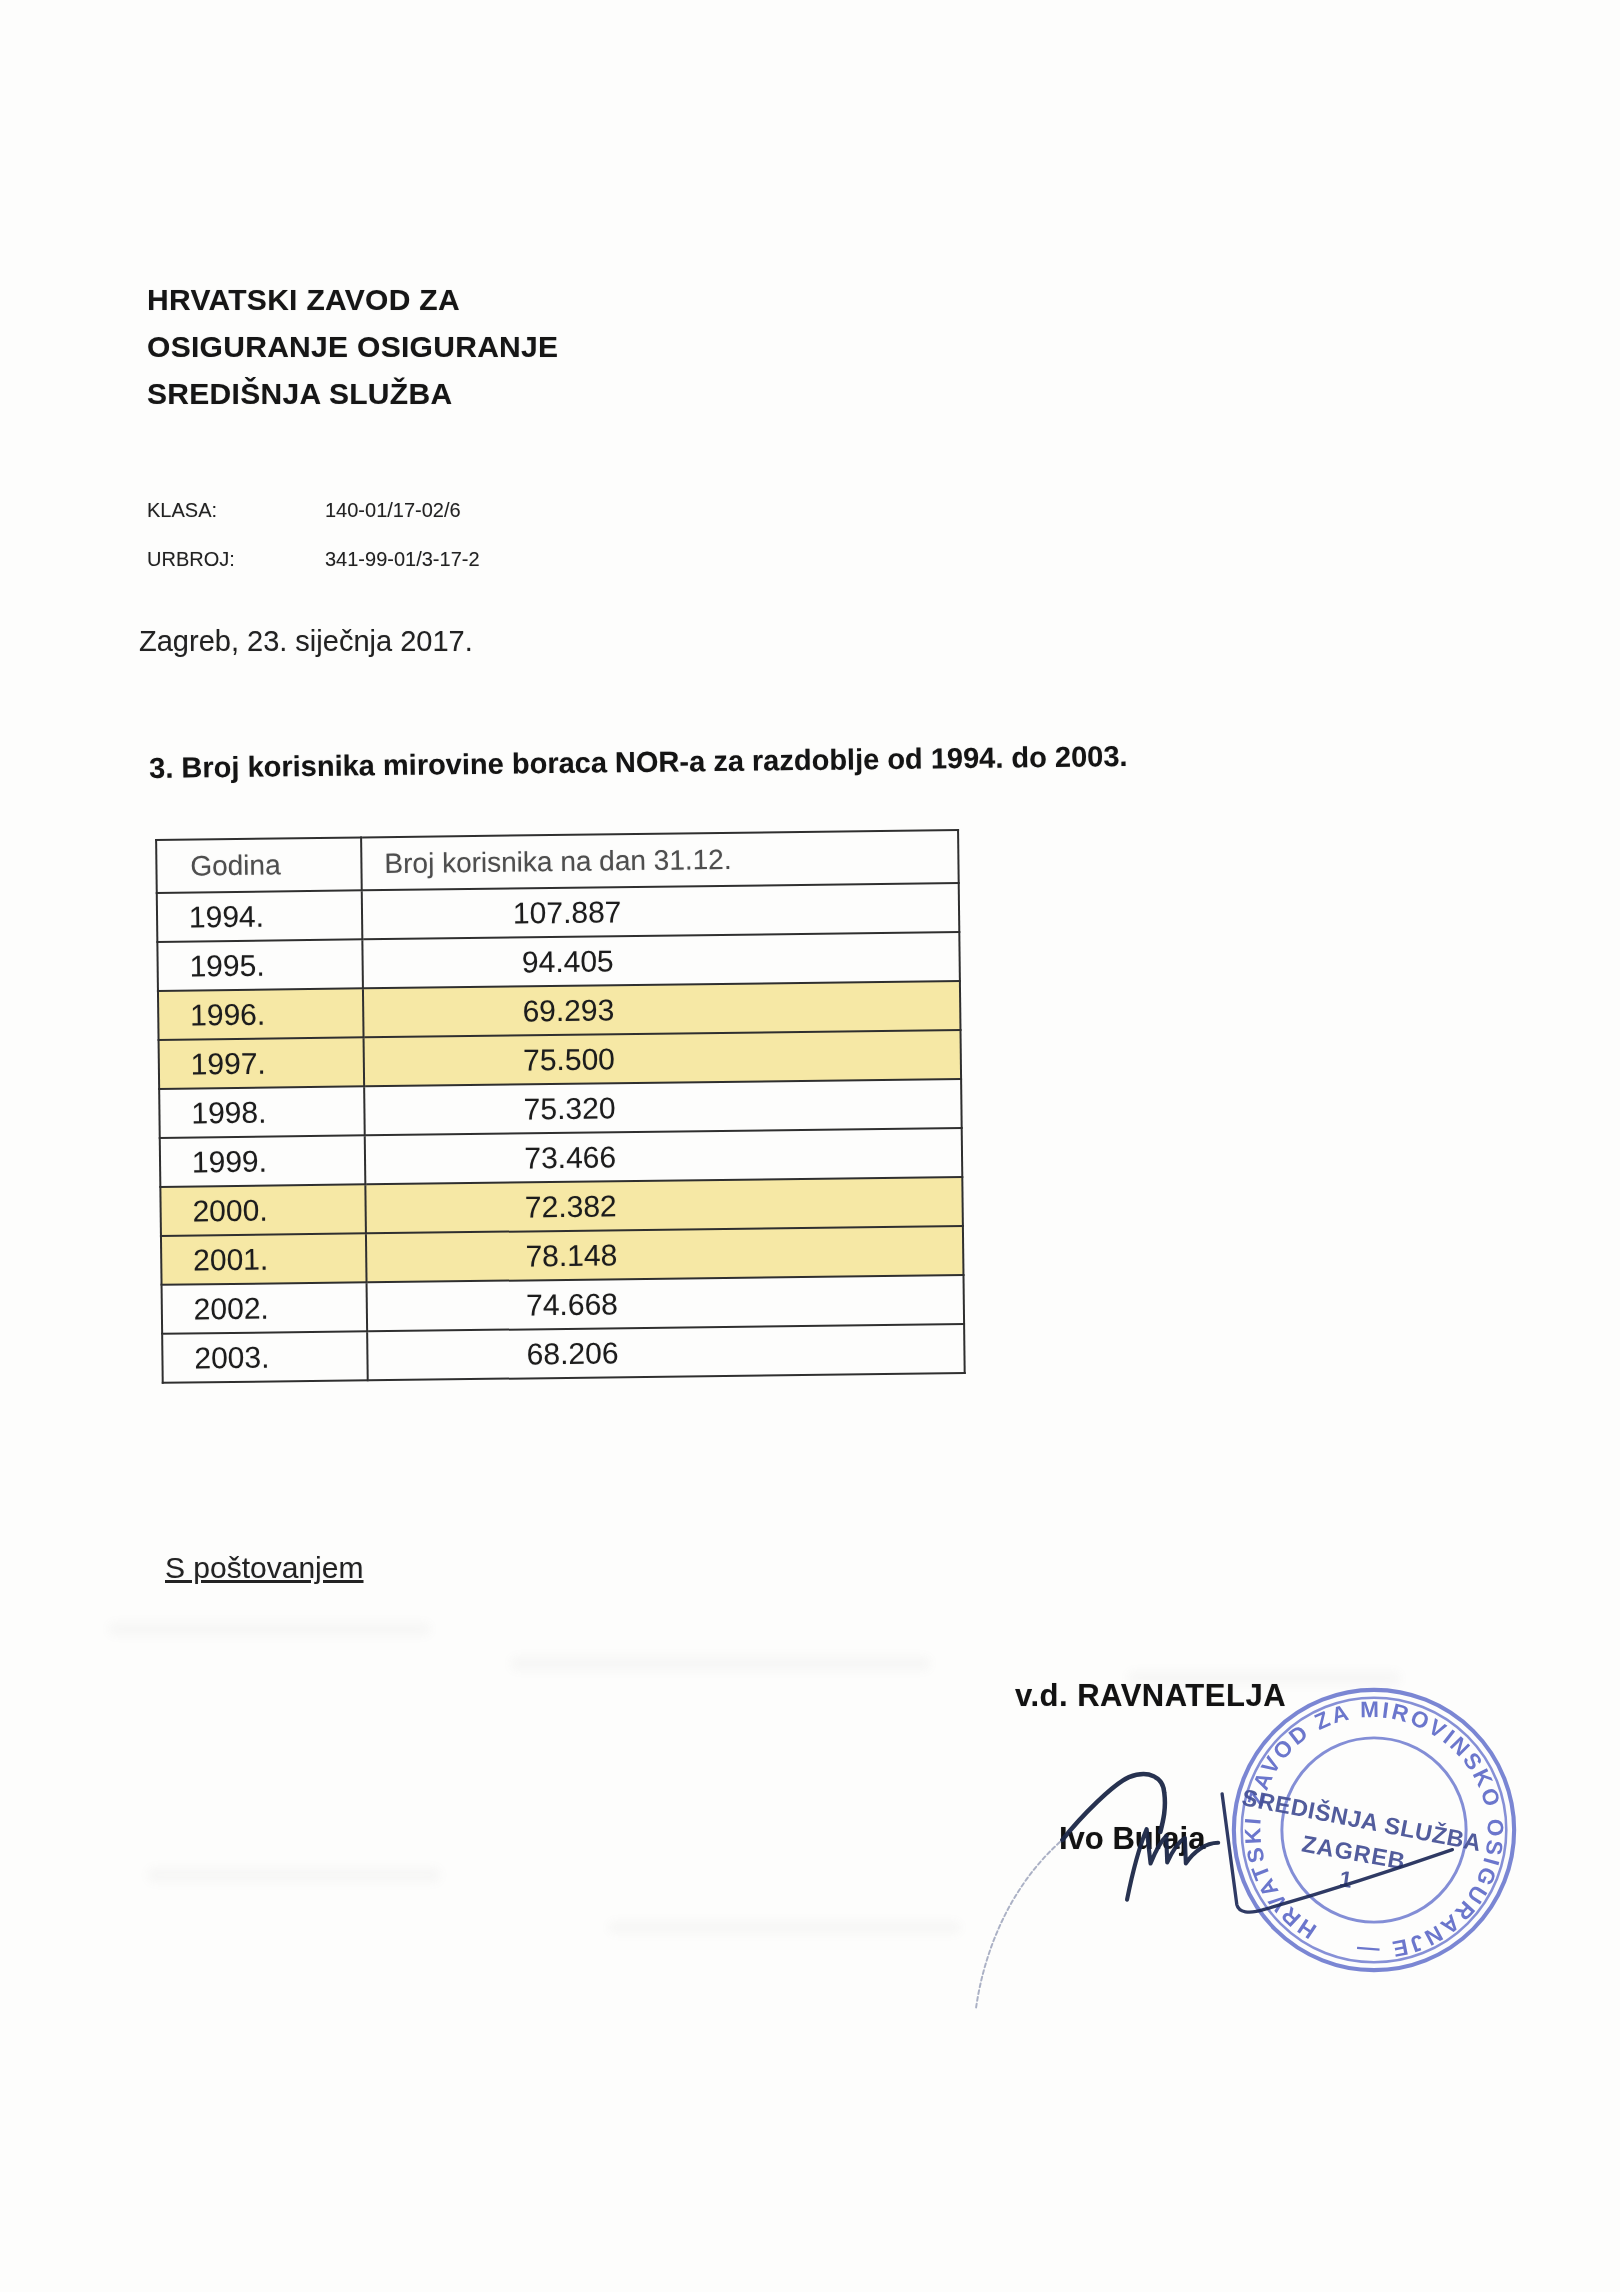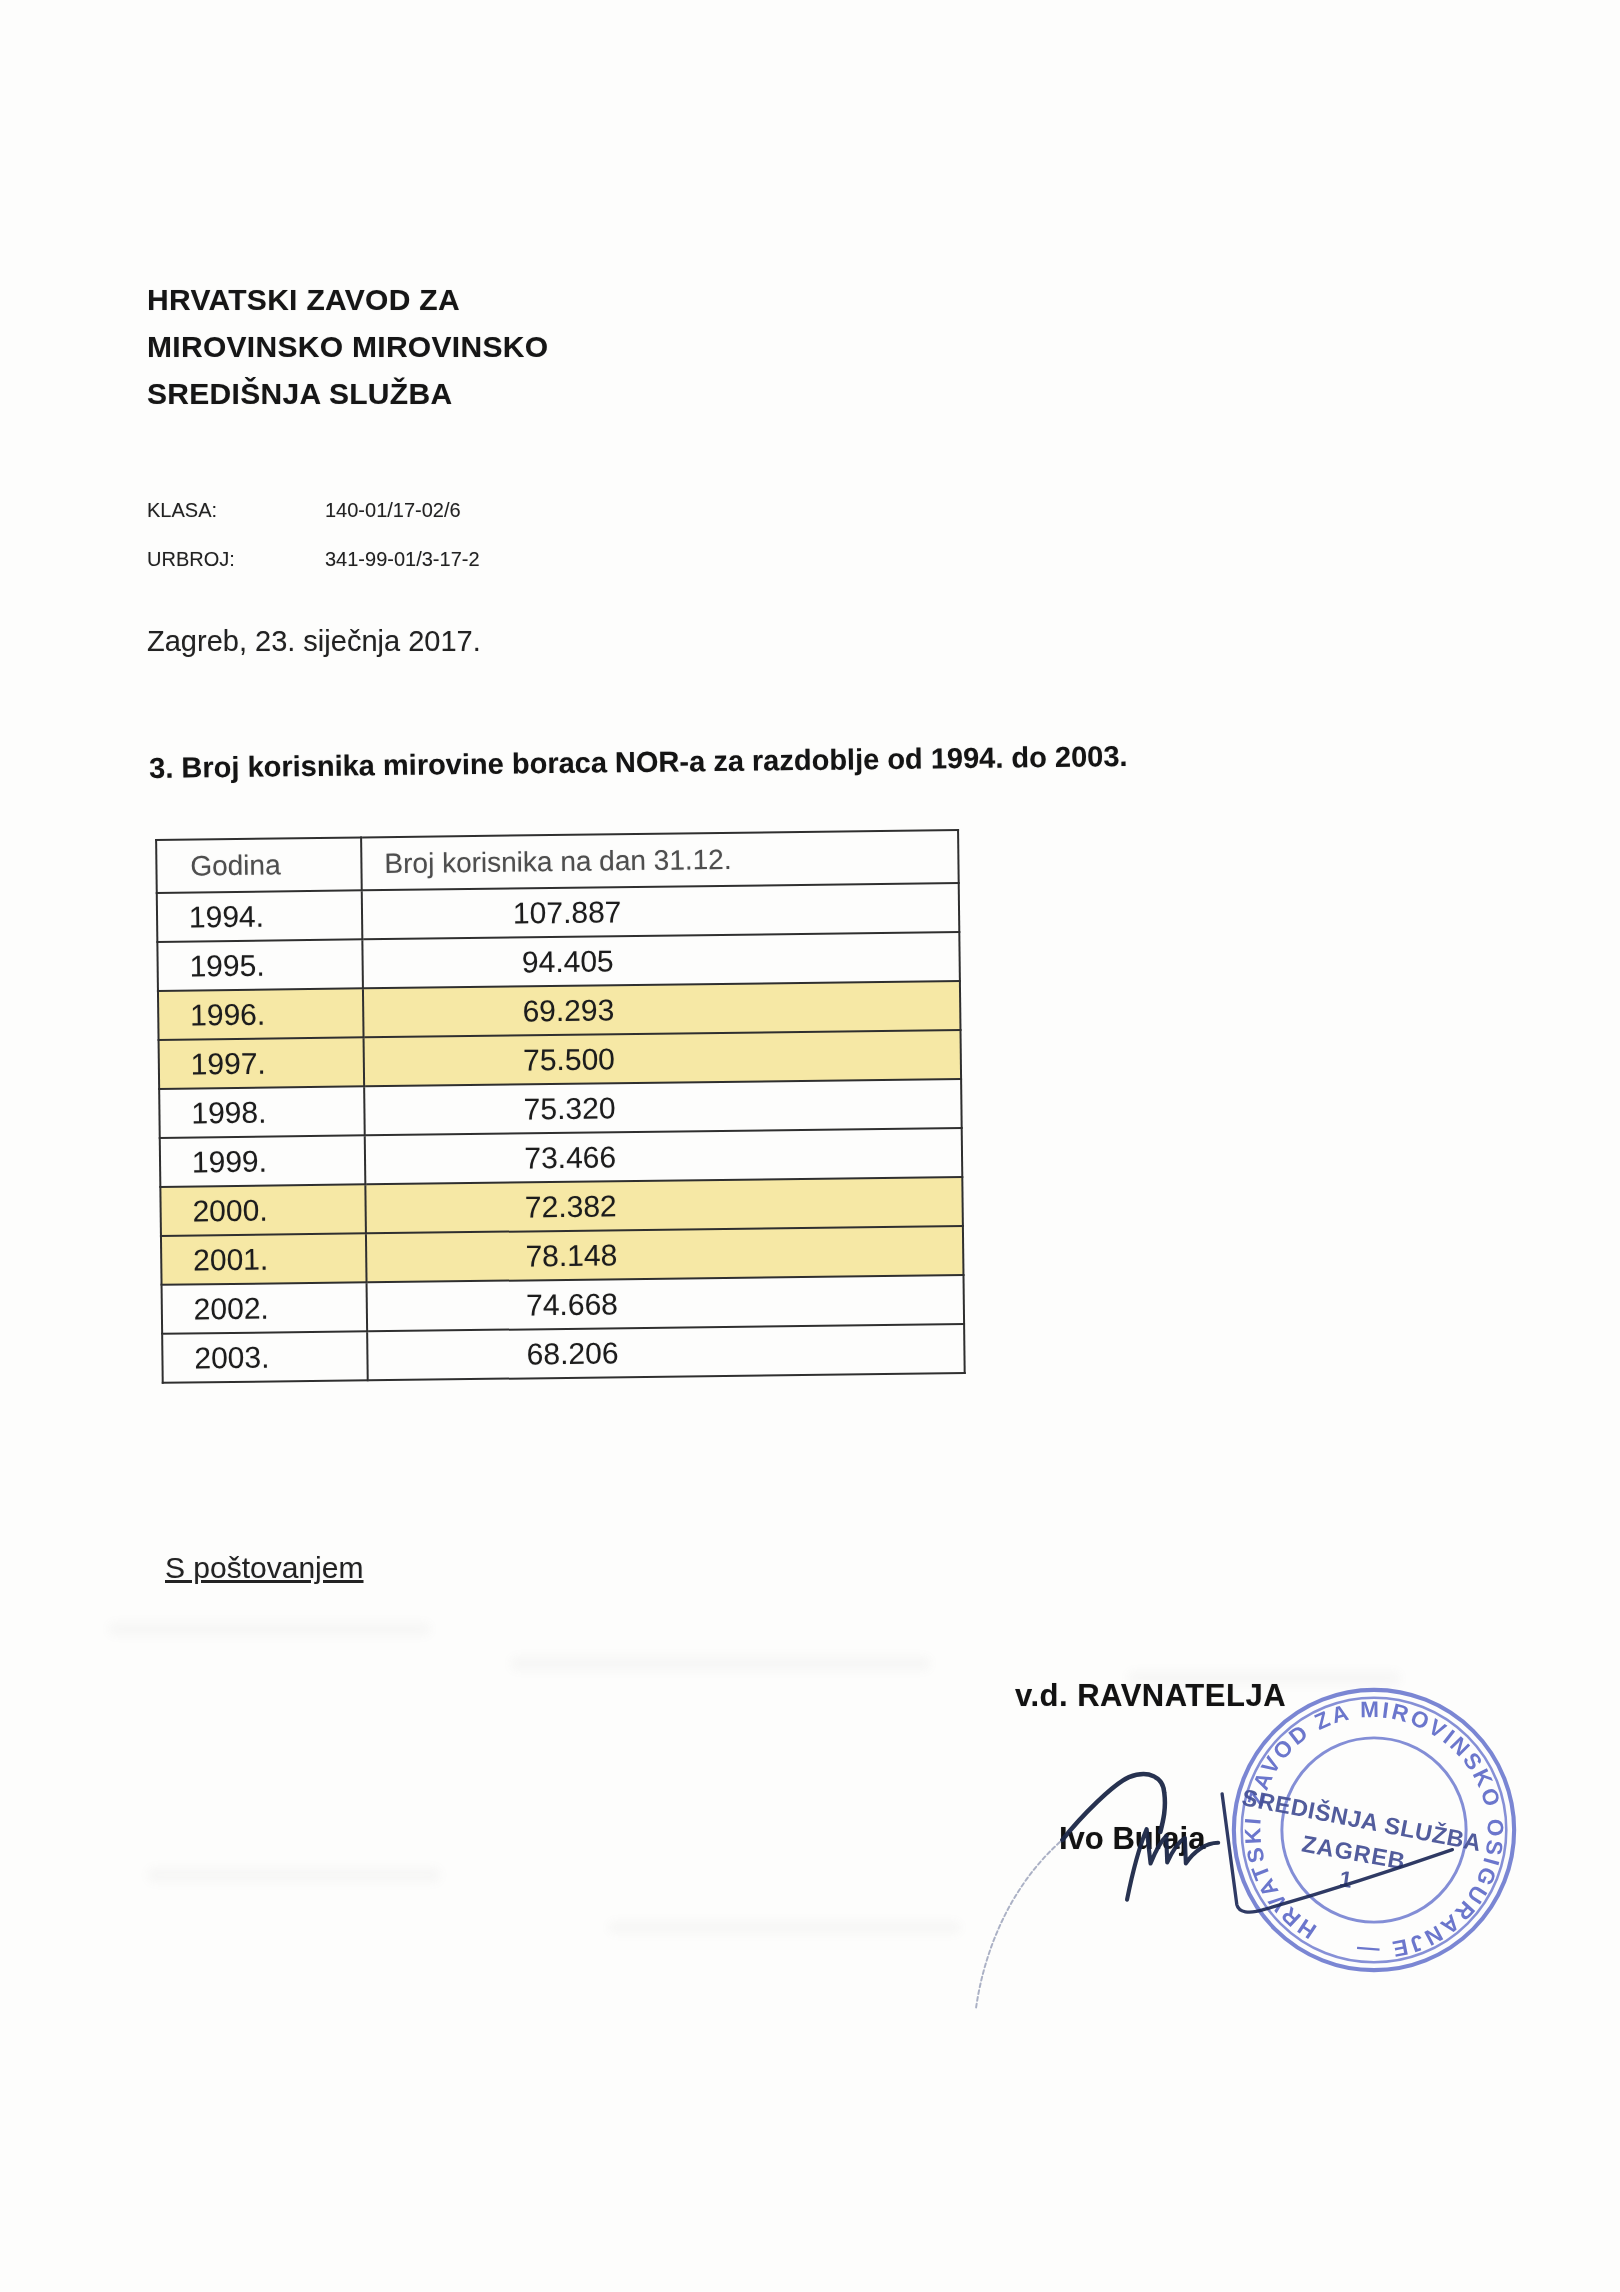--- a/index.html
+++ b/index.html
@@ -12,21 +12,21 @@
     color:#1d1d1d;
   }
   .page *{box-sizing:border-box;}
   .abs{position:absolute;}
   
   .sender{left:147px;top:276px;font-size:30px;font-weight:700;line-height:47px;color:#161616;letter-spacing:0.3px;text-shadow:0 0 1px rgba(30,30,30,.28);}
   
   .refblock{left:147px;top:486px;font-size:20px;line-height:49px;color:#222;text-shadow:0 0 1px rgba(30,30,30,.22);}
   .ref-label{display:inline-block;min-width:178px;}
   
-  .dateline{left:147px;top:625px;font-size:29px;color:#222;text-shadow:0 0 1px rgba(30,30,30,.22);}
+  .dateline{left:139px;top:625px;font-size:29px;color:#222;text-shadow:0 0 1px rgba(30,30,30,.22);}
   
   .tilt{left:147px;top:749px;width:1274px;transform:rotate(-0.7deg);transform-origin:0 0;}
   .section-title{font-size:29px;font-weight:700;line-height:39px;white-space:nowrap;color:#141414;margin-left:2px;text-shadow:0 0 1px rgba(30,30,30,.3);}
   table.data-table{
     margin-top:51px;margin-left:6.9px;
     width:804px;border-collapse:collapse;
     border:2px solid #2c2c2c;
     text-shadow:0 0 1px rgba(30,30,30,.25);
   }
   table.data-table th, table.data-table td{border:2px solid #2f2f2f;}
@@ -53,21 +53,21 @@
   
   .smudge{position:absolute;background:#8a8a8a;opacity:.05;filter:blur(4.9px);border-radius:7.8px;}
 </style>
 </head>
 <body>
 
 <div class="page">
 
   <div class="abs sender">
     <div>HRVATSKI ZAVOD ZA</div>
-    <div>MIROVINSKO MIROVINSKO</div>
+    <div>OSIGURANJE OSIGURANJE</div>
     <div>SREDIŠNJA SLUŽBA</div>
   </div>
 
   <div class="abs refblock">
     <div>
       <span class="ref-label">KLASA:</span><span>140-01/17-02/6</span>
     </div>
     <div>
       <span class="ref-label">URBROJ:</span><span>341-99-01/3-17-2</span>
     </div>

